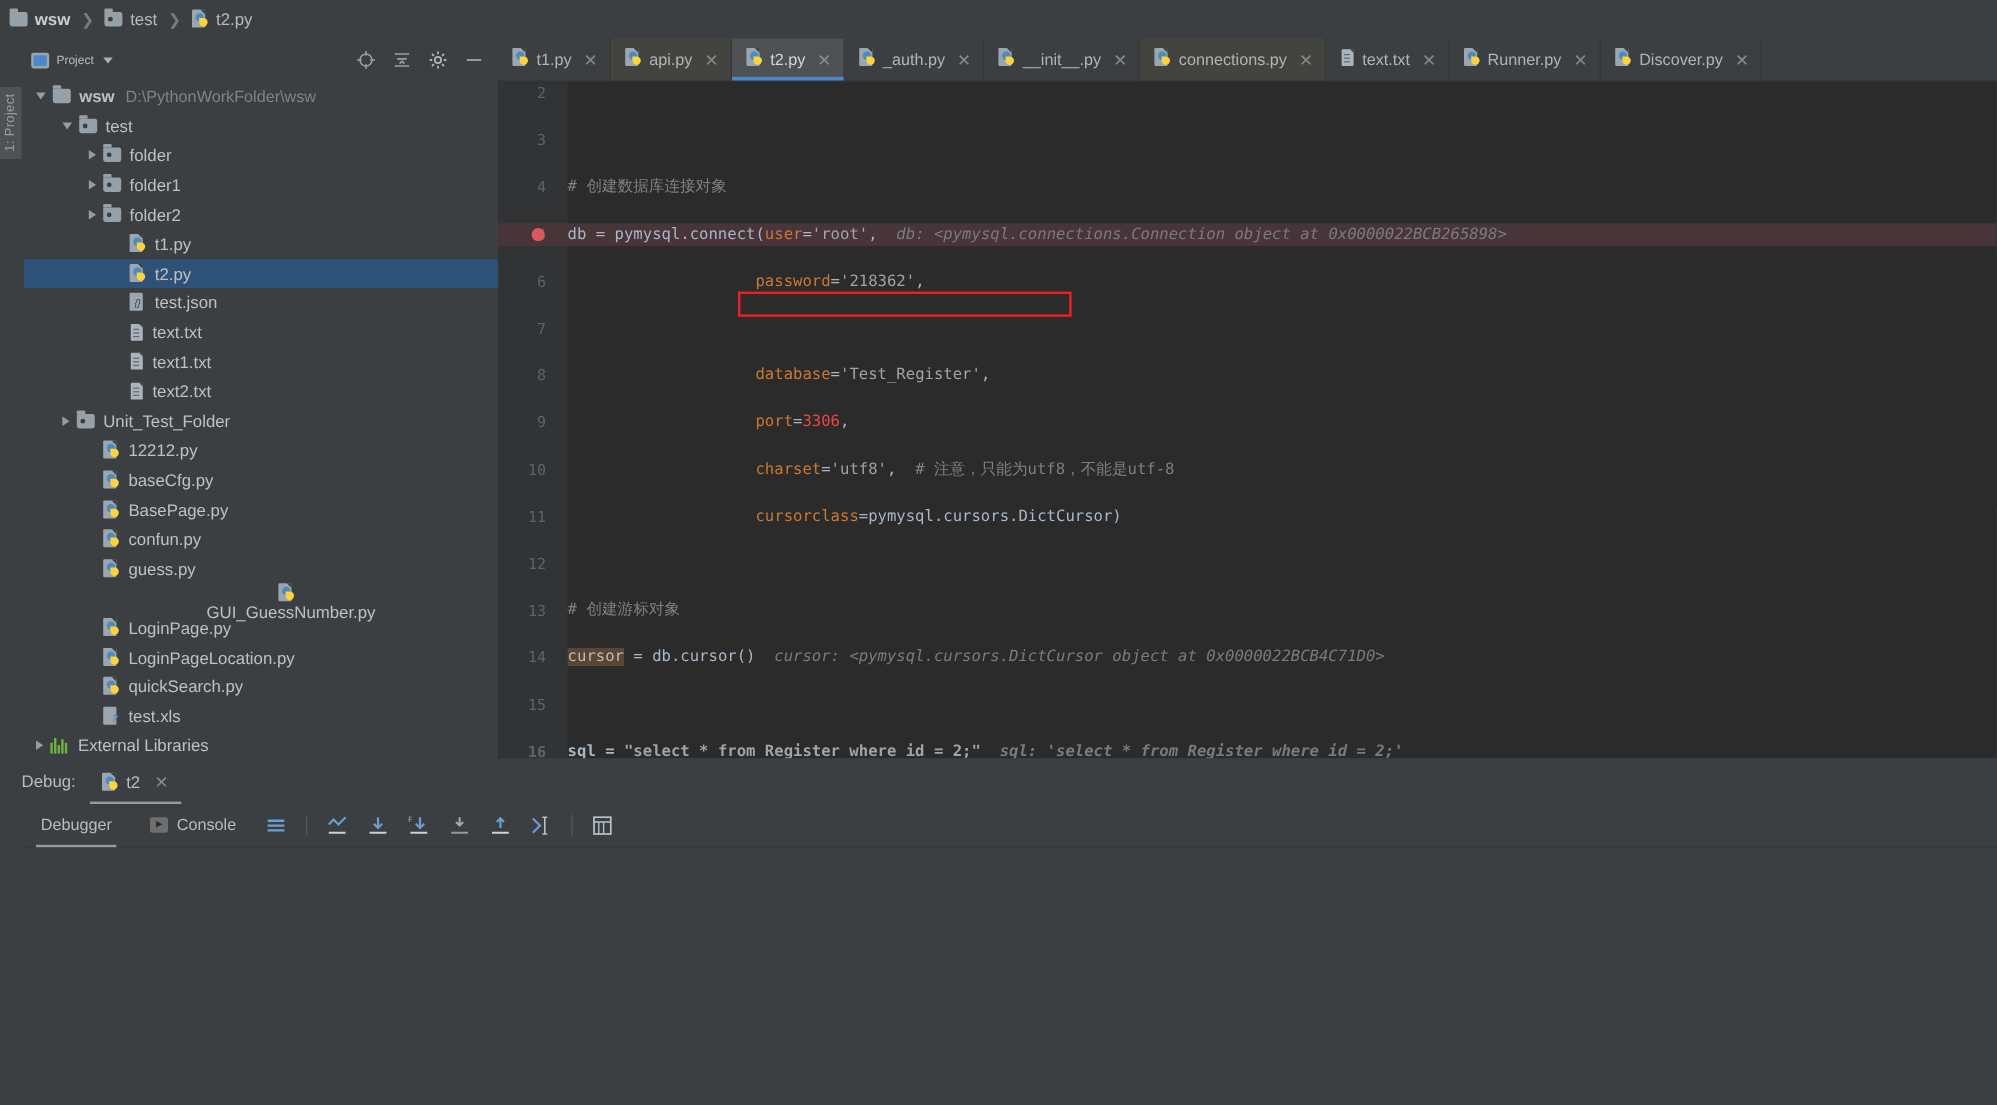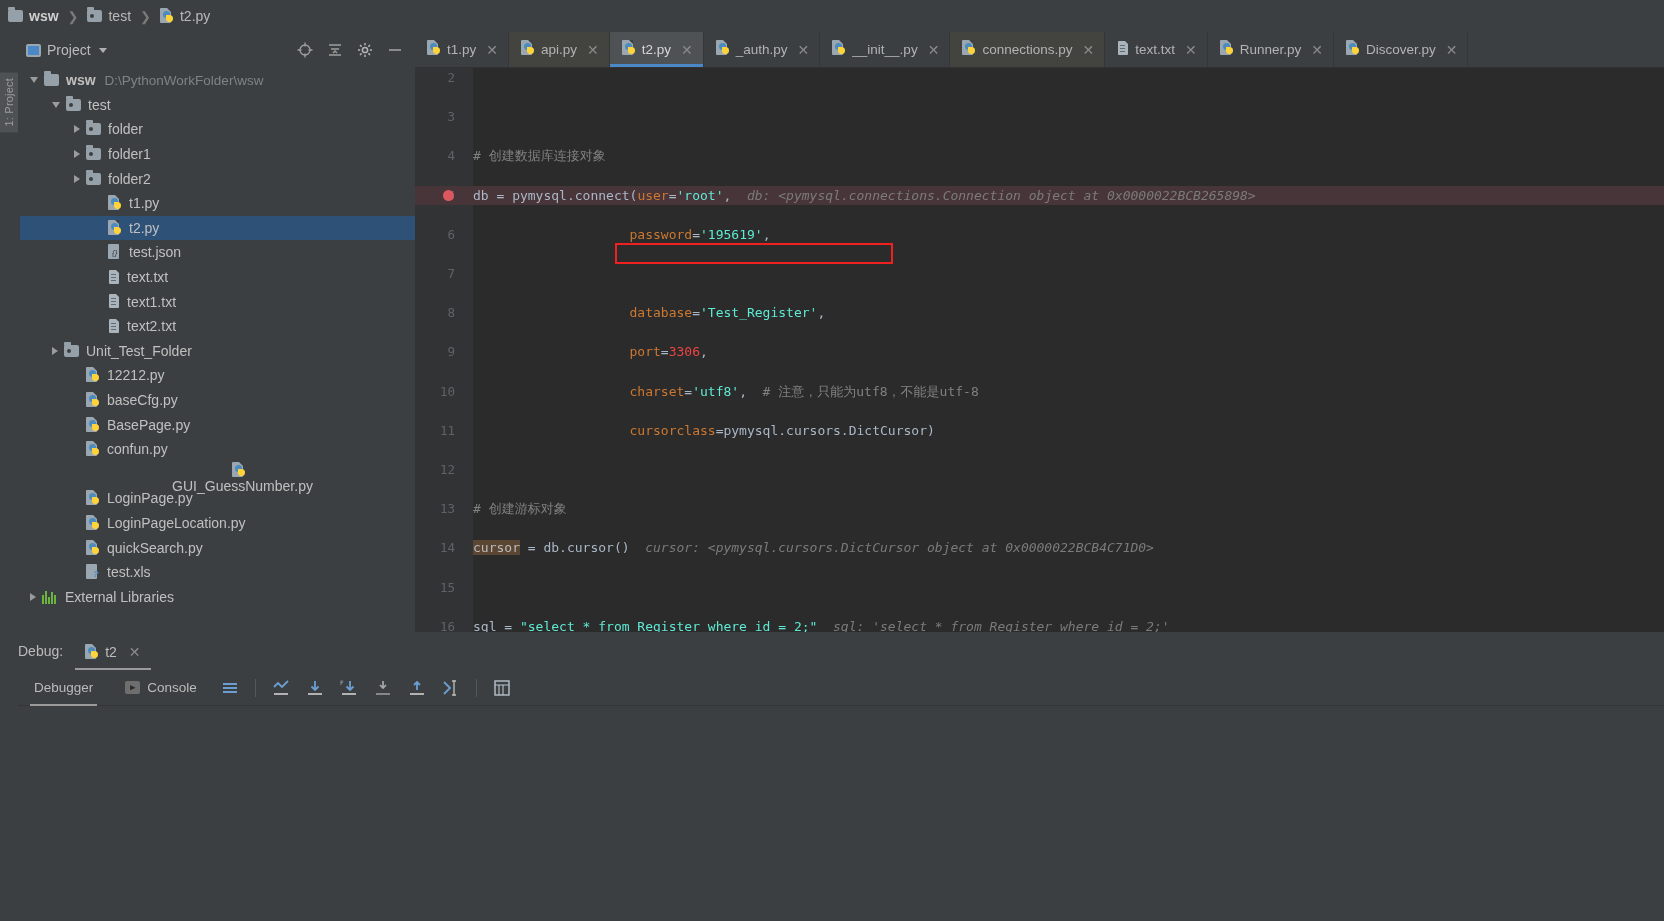--- a/index.html
+++ b/index.html
@@ -103,21 +103,21 @@
   .vtab.proj { top: 40px; background: #4e5254; padding: 6px 3px; }
 
   .proj-panel {
     position: absolute; left: 20px; top: 32px; width: 395px; height: 600px;
     background: #3c3f41;
   }
   .proj-header {
     height: 36px; display: flex; align-items: center; padding: 0 6px;
     gap: 6px; color: #bbbbbb;
   }
-  .proj-title { font-size: 14px; }
+  .proj-title { font-size: 10px; }
   .proj-hdr-icons { margin-left: auto; display: flex; align-items: center; gap: 14px; padding-right: 6px; }
   .hdr-ico { width: 16px; height: 16px; opacity: .85; cursor: pointer; }
 
   .tree { position: absolute; left: 0; top: 36px; right: 0; bottom: 0; overflow: hidden; }
   .row {
     height: 24.6px; display: flex; align-items: center; font-size: 14px;
     color: #c0c0c0; white-space: nowrap; padding-right: 4px;
   }
   .row.sel { background: #2d5177; }
   .arrow {
@@ -160,21 +160,21 @@
   .lnum {
     position: absolute; left: 0; width: 40px; text-align: right;
     font-family: "DejaVu Sans Mono", monospace; font-size: 12.5px;
     color: #606366; line-height: 19.6px;
   }
   .code-wrap { position: absolute; left: 0; top: 0; right: 0; }
   .ln-row { position: relative; height: 19.6px; }
   .ln-code { position: absolute; left: 58px; top: 0; white-space: pre;
     font-family: "DejaVu Sans Mono", monospace; font-size: 13px; line-height: 19.6px; }
   .ln-row.bp { background: #48353a; }
-  .str { color: #5eead4; }
+  .str { color: #a3a3a3; }
   .num { color: #ef4444; }
   .cmt { color: #808080; }
   .fn { color: #a9b7c6; }
   .param { color: #cc7832; }
   .hint { color: #7b7b7b; font-style: italic; }
   .hl-cursor { background: #5a4632; }
 
   .bp-dot {
     position: absolute; left: 28px; top: 4px; width: 11px; height: 11px;
     background: #db5860; border-radius: 50%;
@@ -418,20 +418,31 @@
           <span class="arrow none"></span>
           <span class="ic">
             <span class="ico-py">
               <i class="pg"></i>
               <i class="snake-b"></i>
               <i class="snake-y"></i>
             </span>
           </span>
           <span>confun.py</span>
         </div>
+        <div class="row" style="padding-left: 54px;">
+          <span class="arrow none"></span>
+          <span class="ic">
+            <span class="ico-py">
+              <i class="pg"></i>
+              <i class="snake-b"></i>
+              <i class="snake-y"></i>
+            </span>
+          </span>
+          <span>guess.py</span>
+        </div>
         <div class="row" style="padding-left: 54px; flex-direction: column;">
           <span class="arrow none"></span>
           <span class="ic">
             <span class="ico-py">
               <i class="pg"></i>
               <i class="snake-b"></i>
               <i class="snake-y"></i>
             </span>
           </span>
           <span>GUI_GuessNumber.py</span>
@@ -558,21 +569,21 @@
           <span class="lnum">4</span>
           <span class="ln-code"><span class="cmt"># 创建数据库连接对象</span></span>
         </div>
         <div class="ln-row bp" style="top: 58.8px;">
           <span class="lnum">5</span>
           <span class="ln-code"><span class="fn">db = pymysql.connect(</span><span class="param">user</span><span class="fn">=</span><span class="str">'root'</span><span class="fn">,</span><span class="hint">  db: &lt;pymysql.connections.Connection object at 0x0000022BCB265898&gt;</span></span>
           <span class="bp-dot"></span>
         </div>
         <div class="ln-row" style="top: 78.4px;">
           <span class="lnum">6</span>
-          <span class="ln-code"><span class="fn">                    </span><span class="param">password</span><span class="fn">=</span><span class="str">'195619'</span><span class="fn">,</span></span>
+          <span class="ln-code"><span class="fn">                    </span><span class="param">password</span><span class="fn">=</span><span class="str">'218362'</span><span class="fn">,</span></span>
         </div>
         <div class="ln-row" style="top: 98px;">
           <span class="lnum">7</span>
         </div>
         <div class="ln-row" style="top: 117.6px;">
           <span class="lnum">8</span>
           <span class="ln-code"><span class="fn">                    </span><span class="param">database</span><span class="fn">=</span><span class="str">'Test_Register'</span><span class="fn">,</span></span>
         </div>
         <div class="ln-row" style="top: 137.2px;">
           <span class="lnum">9</span>
@@ -595,21 +606,21 @@
           <span class="ln-code"><span class="cmt"># 创建游标对象</span></span>
         </div>
         <div class="ln-row" style="top: 235.2px;">
           <span class="lnum">14</span>
           <span class="ln-code"><span class="hl-cursor">cursor</span><span class="fn"> = db.cursor()</span><span class="hint">  cursor: &lt;pymysql.cursors.DictCursor object at 0x0000022BCB4C71D0&gt;</span></span>
         </div>
         <div class="ln-row" style="top: 254.8px;">
           <span class="lnum">15</span>
           <span class="ln-code"></span>
         </div>
-        <div class="ln-row" style="top: 274.4px;">
+        <div class="ln-row" style="top: 274.4px; font-weight: bold;">
           <span class="lnum">16</span>
           <span class="ln-code"><span class="fn">sql</span><span class="fn"> = </span><span class="str">"select * from Register where id = 2;"</span><span class="hint">  sql: 'select * from Register where id = 2;'</span></span>
         </div>
       </div>
 
     <div class="redbox" id="redbox-code" style="left: 200px; top: 175.4px; width: 278px; height: 21px;"></div>
   </div>
 
   <div class="debug-head">
     <span style="font-size:14px">Debug:</span>

